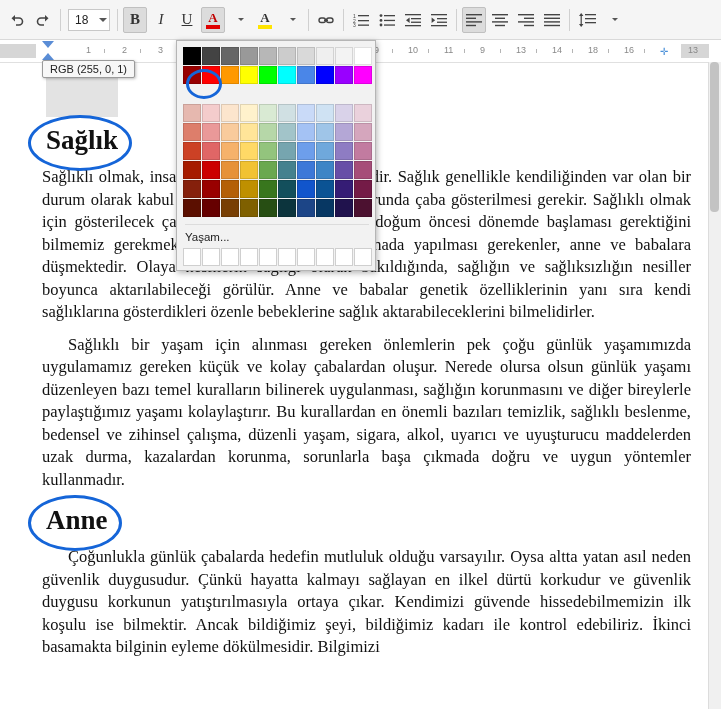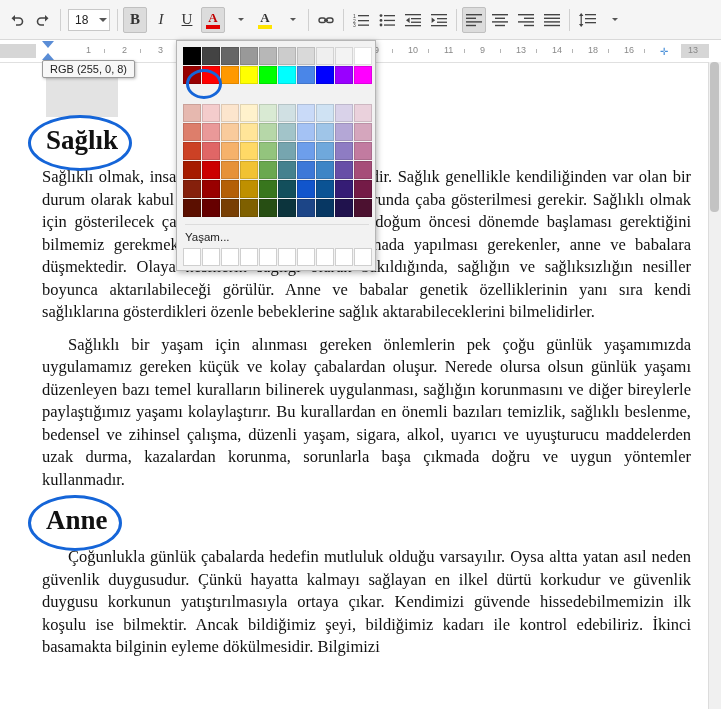--- a/index.html
+++ b/index.html
@@ -605,13 +605,13 @@
     <div class="recent-cell"></div>
     <div class="recent-cell"></div>
     <div class="recent-cell"></div>
     <div class="recent-cell"></div>
     <div class="recent-cell"></div>
     <div class="recent-cell"></div>
     <div class="recent-cell"></div>
   </div>
   <div class="sel-ring"></div>
 </div>
-<div class="tooltip">RGB (255, 0, 8)</div>
+<div class="tooltip">RGB (255, 0, 1)</div>
 
 </body></html>

